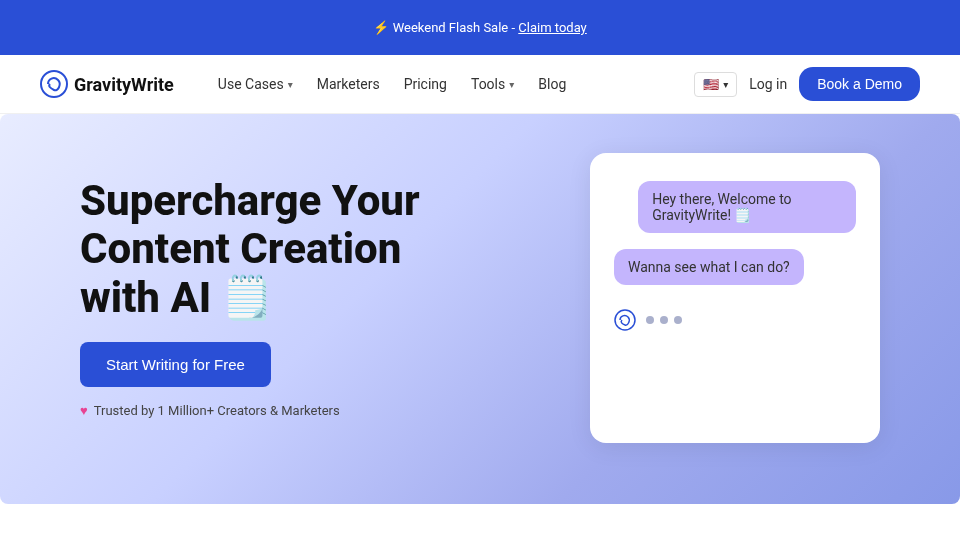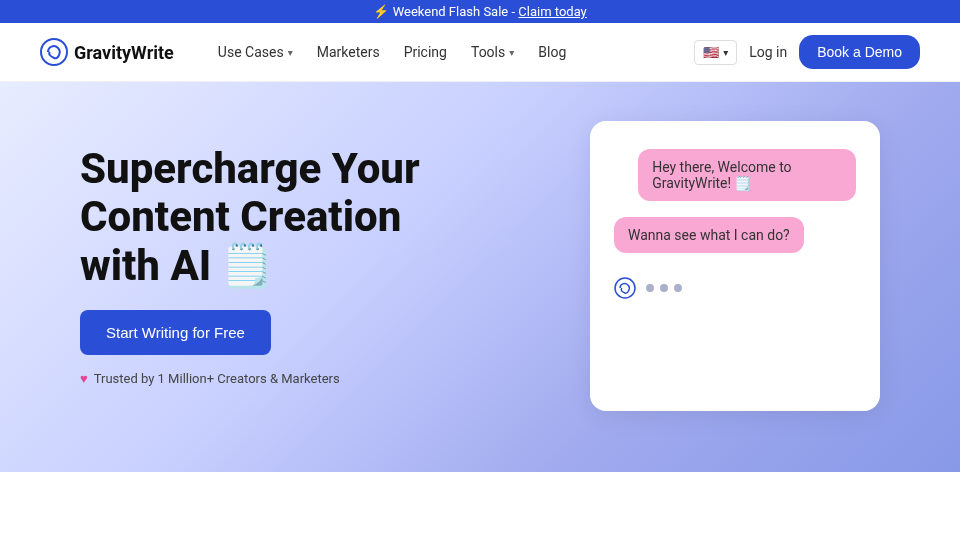--- a/index.html
+++ b/index.html
@@ -3,21 +3,21 @@
   <meta charset="utf-8">
   <style>
     * { margin: 0; padding: 0; box-sizing: border-box; }
     body { font-family: -apple-system, BlinkMacSystemFont, 'Segoe UI', Roboto, sans-serif; width: 960px; overflow-x: hidden; }
 
     
     .top-banner {
       background: #2a4fd6;
       color: white;
       text-align: center;
-      padding: 4px 16px;
+      padding: 20px 16px;
       font-size: 13px;
     }
     .top-banner a { color: white; text-decoration: underline; cursor: pointer; }
 
     
     .navbar {
       display: flex;
       align-items: center;
       padding: 12px 40px;
       background: white;
@@ -88,20 +88,21 @@
 
     
     .hero {
       background: linear-gradient(135deg, #e8ecff 0%, #c8d0ff 40%, #a0aaee 70%, #8899e8 100%);
       padding: 37px 80px 60px 80px;
       min-height: 390px;
       display: flex;
       align-items: center;
       justify-content: space-between;
       position: relative;
+      border-radius: 8px;
     }
     .hero-left {
       max-width: 440px;
     }
     .hero-title {
       font-size: 42px;
       font-weight: 800;
       color: #111;
       line-height: 1.15;
       margin-bottom: 20px;
@@ -142,21 +143,21 @@
       border-radius: 16px;
       padding: 28px 24px;
       width: 290px;
       min-height: 290px;
       box-shadow: 0 4px 24px rgba(0,0,0,0.08);
       display: flex;
       flex-direction: column;
       gap: 16px;
     }
     .chat-bubble {
-      background: #f9a8d4;
+      background: #c4b5fd;
       border-radius: 12px;
       padding: 10px 14px;
       font-size: 14px;
       color: #333;
       display: flex;
       align-items: flex-end;
       gap: 8px;
       align-self: flex-end;
       max-width: 90%;
     }

